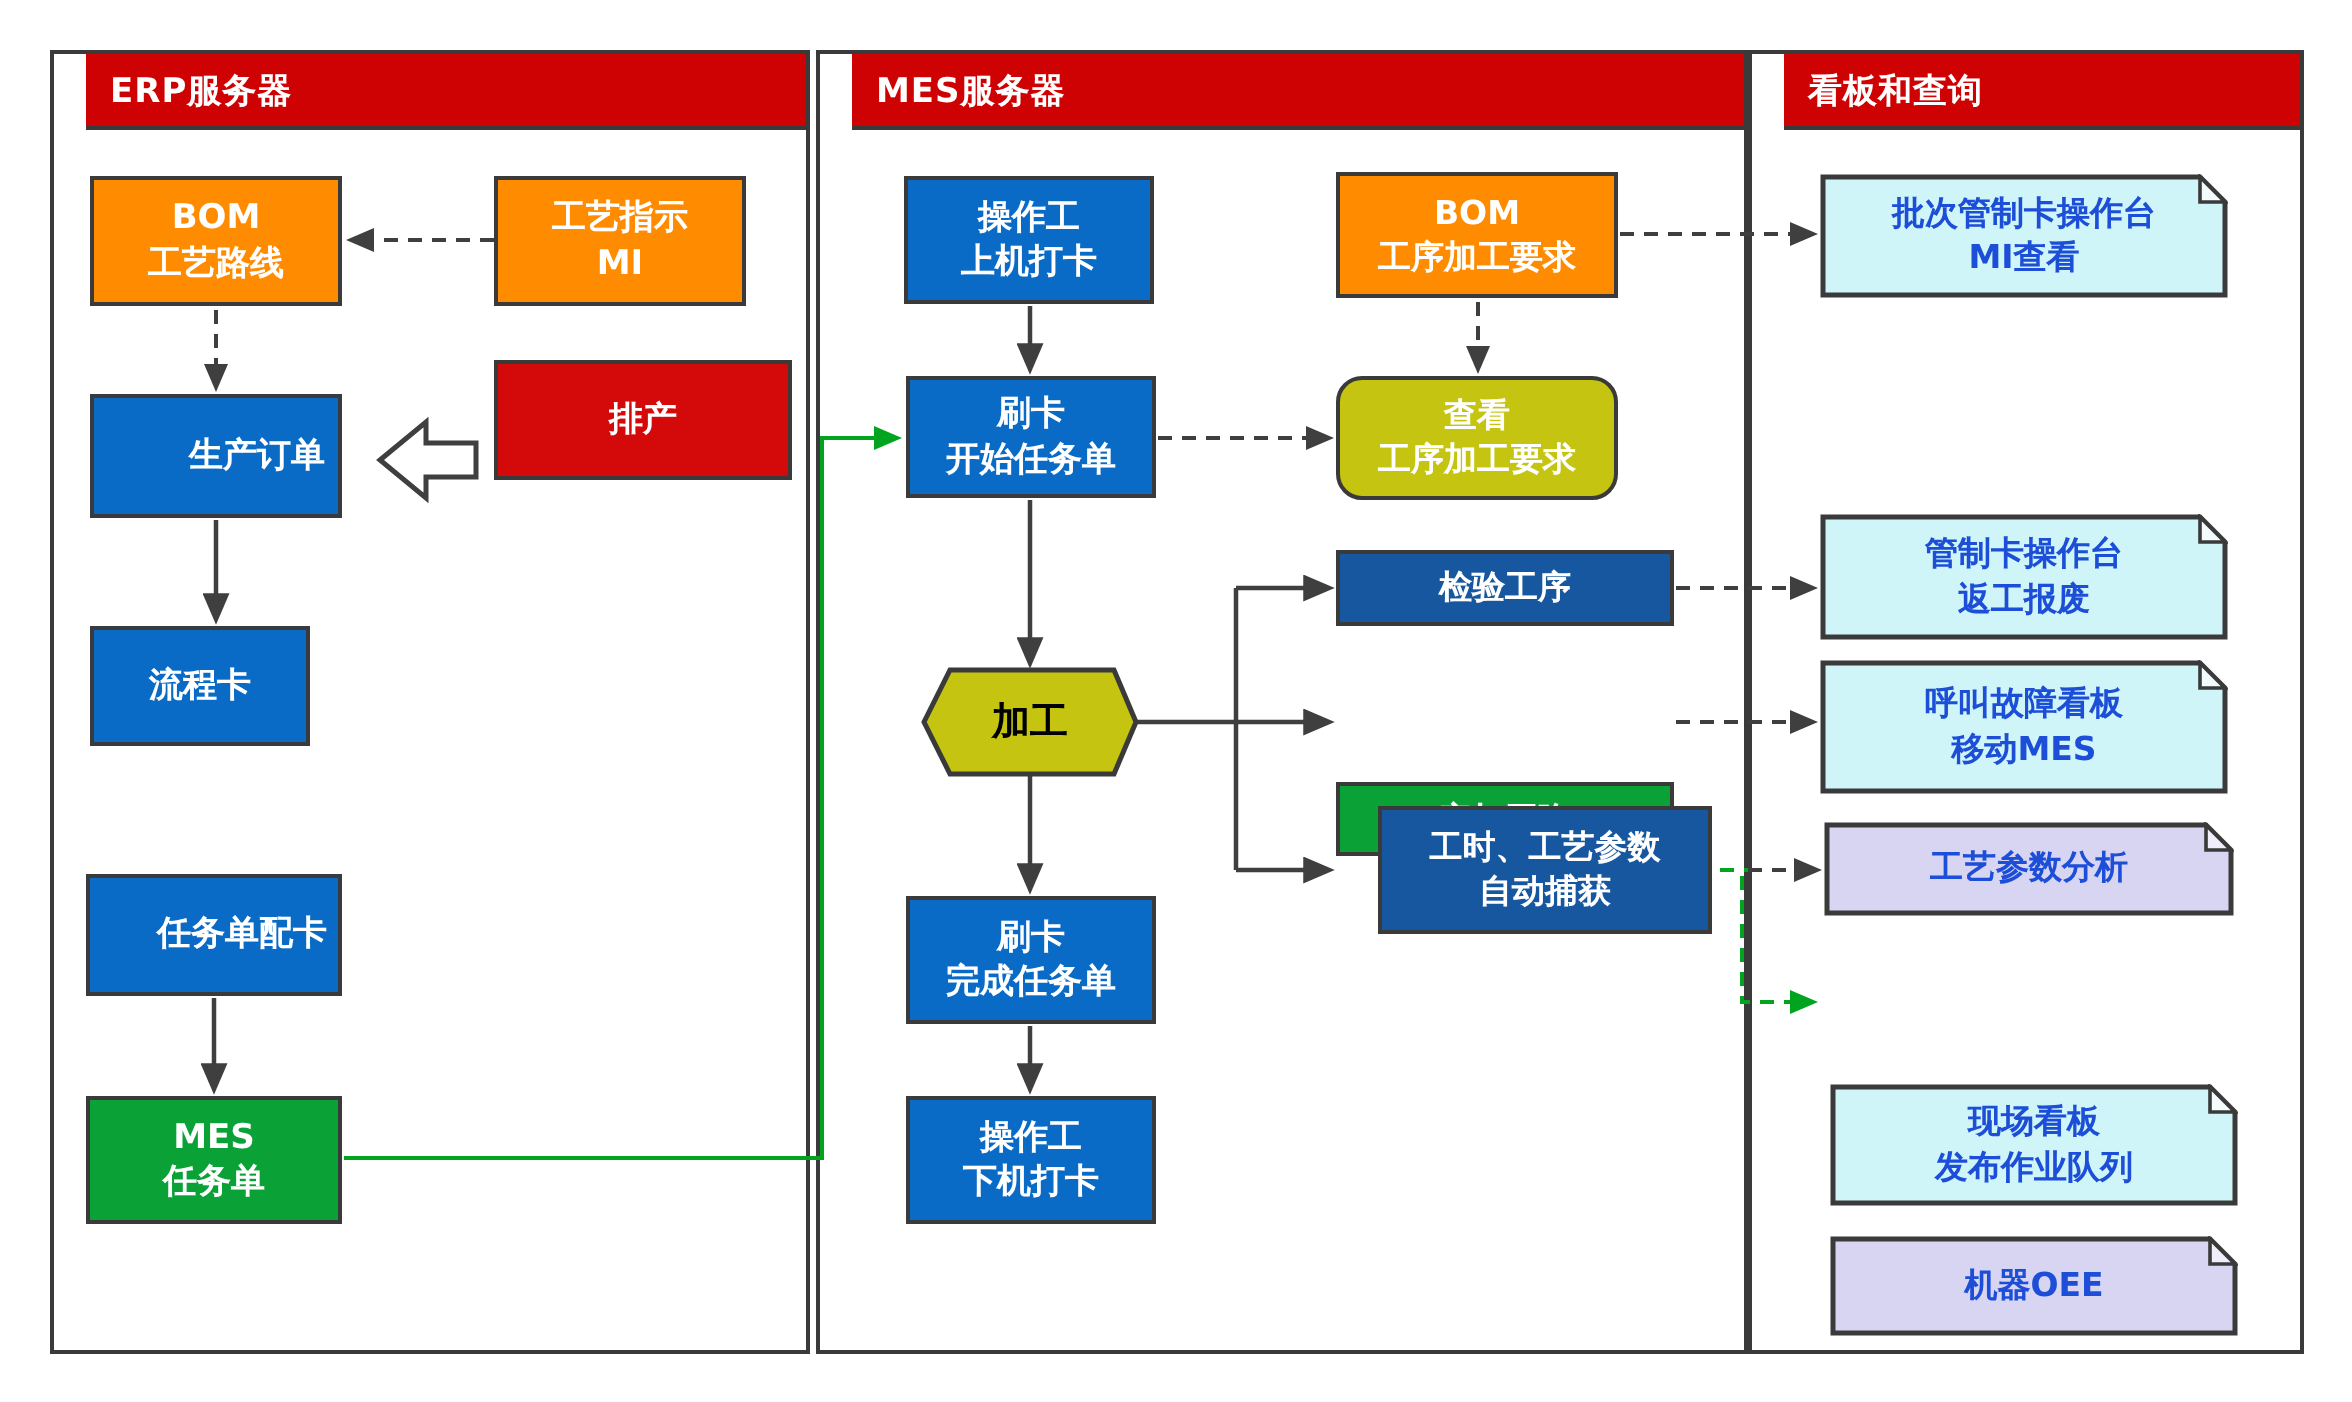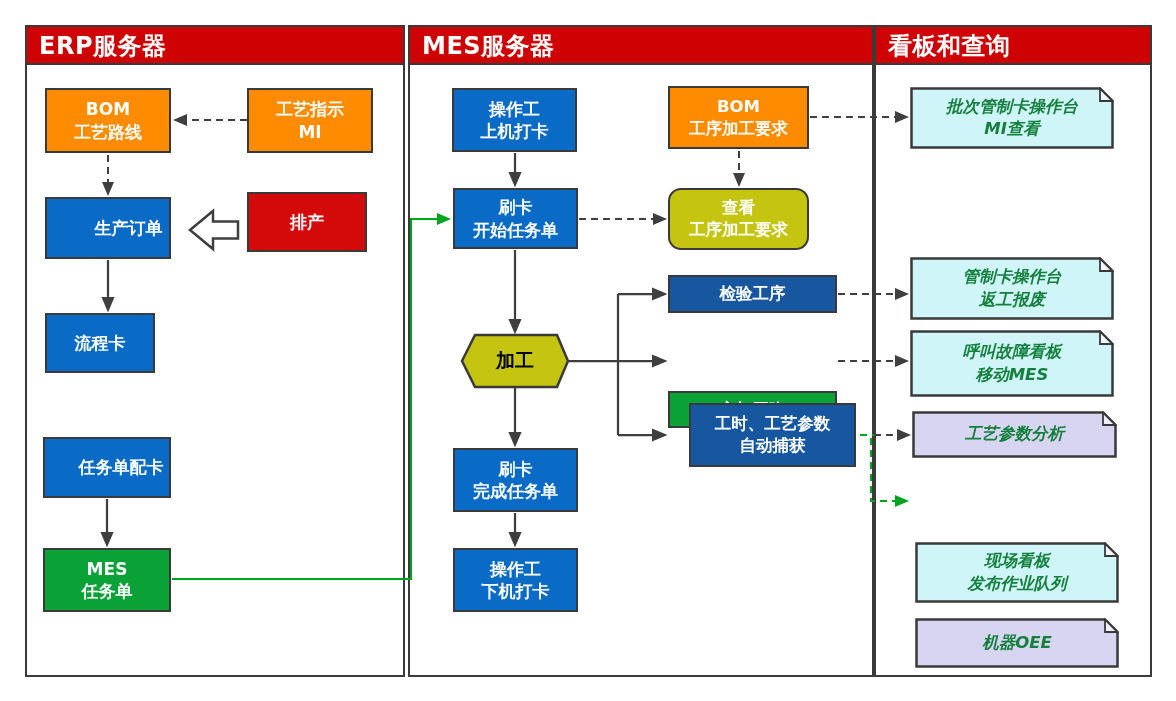--- a/index.html
+++ b/index.html
@@ -3,22 +3,23 @@
 <meta charset="utf-8">
 <style>
   html,body{margin:0;padding:0;background:#fff;}
   .canvas{
     position:relative;width:1176px;height:701px;background:#fff;overflow:hidden;
     font-family:"DejaVu Sans","Liberation Sans",sans-serif;font-weight:bold;
   }
   .panel{position:absolute;border:2px solid #3a3a3a;background:#fff;z-index:1;box-sizing:border-box;}
   .panel-header{
     height:38px;background:#CE0202;border-bottom:2px solid #3a3a3a;color:#fff;
-    font-size:24px;line-height:38px;padding-left:12px;box-sizing:border-box;
+    font-size:17px;line-height:38px;padding-left:12px;box-sizing:border-box;
     letter-spacing:0.5px;
+    margin-left:16px;
   }
   .wires{position:absolute;left:0;top:0;z-index:2;}
   .node{
     position:absolute;z-index:3;box-sizing:border-box;border:2.5px solid #3a3a3a;
     display:flex;align-items:center;justify-content:center;text-align:center;
     color:#fff;font-size:17px;line-height:1.32;white-space:pre-line;
   }
   .node.small{font-size:16.5px;}
   .orange{background:#FF8C00;}
   .blue{background:#0A6BC6;}
@@ -28,21 +29,21 @@
   .olive{background:#C4C411;border-radius:13px;}
   .hexlabel{
     position:absolute;z-index:3;display:flex;align-items:center;justify-content:center;
     color:#000000;font-size:19px;text-align:center;
   }
   .doc{position:absolute;z-index:3;}
   .doc svg{position:absolute;left:0;top:0;width:100%;height:100%;}
   .doc-label{
     position:relative;z-index:1;width:100%;height:100%;
     display:flex;align-items:center;justify-content:center;text-align:center;
-    color:#15803d;font-size:16.5px;line-height:1.35;white-space:pre-line;font-style:italic;
+    color:#1d4ed8;font-size:16.5px;line-height:1.35;white-space:pre-line;
   }
 </style>
 </head>
 <body>
 
 <div class="canvas">
 
   <div class="panel" style="left:25px;top:25px;width:380px;height:652px;">
     <div class="panel-header">ERP服务器</div>
   </div>
@@ -90,21 +91,21 @@
     <polygon points="190,230 213,211 213,221.5 238,221.5 238,238.5 213,238.5 213,249" fill="#FFFFFF" stroke="#3F3F3F" stroke-width="2.5" stroke-linejoin="miter"></polygon>
 
     <polygon points="462,361 475,335 557,335 568,361 557,387 475,387" fill="#C4C411" stroke="#3A3A3A" stroke-width="2.5" stroke-linejoin="miter"></polygon>
   </svg>
 
   <div class="node orange" style="left:45px;top:88px;width:126px;height:65px;">BOM
 工艺路线</div>
   <div class="node orange" style="left:247px;top:88px;width:126px;height:65px;">工艺指示
 MI</div>
   <div class="node blue" style="left:45px;top:197px;width:126px;height:62px;padding-left:41px;">生产订单</div>
-  <div class="node redbox" style="left:247px;top:192px;width:120px;height:60px;">排产</div>
+  <div class="node redbox" style="left:247px;top:180px;width:149px;height:60px;">排产</div>
   <div class="node blue" style="left:45px;top:313px;width:110px;height:60px;">流程卡</div>
   <div class="node blue" style="left:43px;top:437px;width:128px;height:61px;padding-left:28px;">任务单配卡</div>
   <div class="node greenbox" style="left:43px;top:548px;width:128px;height:64px;">MES
 任务单</div>
 
   <div class="node blue" style="left:452px;top:88px;width:125px;height:64px;">操作工
 上机打卡</div>
   <div class="node blue" style="left:453px;top:188px;width:125px;height:61px;">刷卡
 开始任务单</div>
   <div class="node orange small" style="left:668px;top:86px;width:141px;height:63px;">BOM

